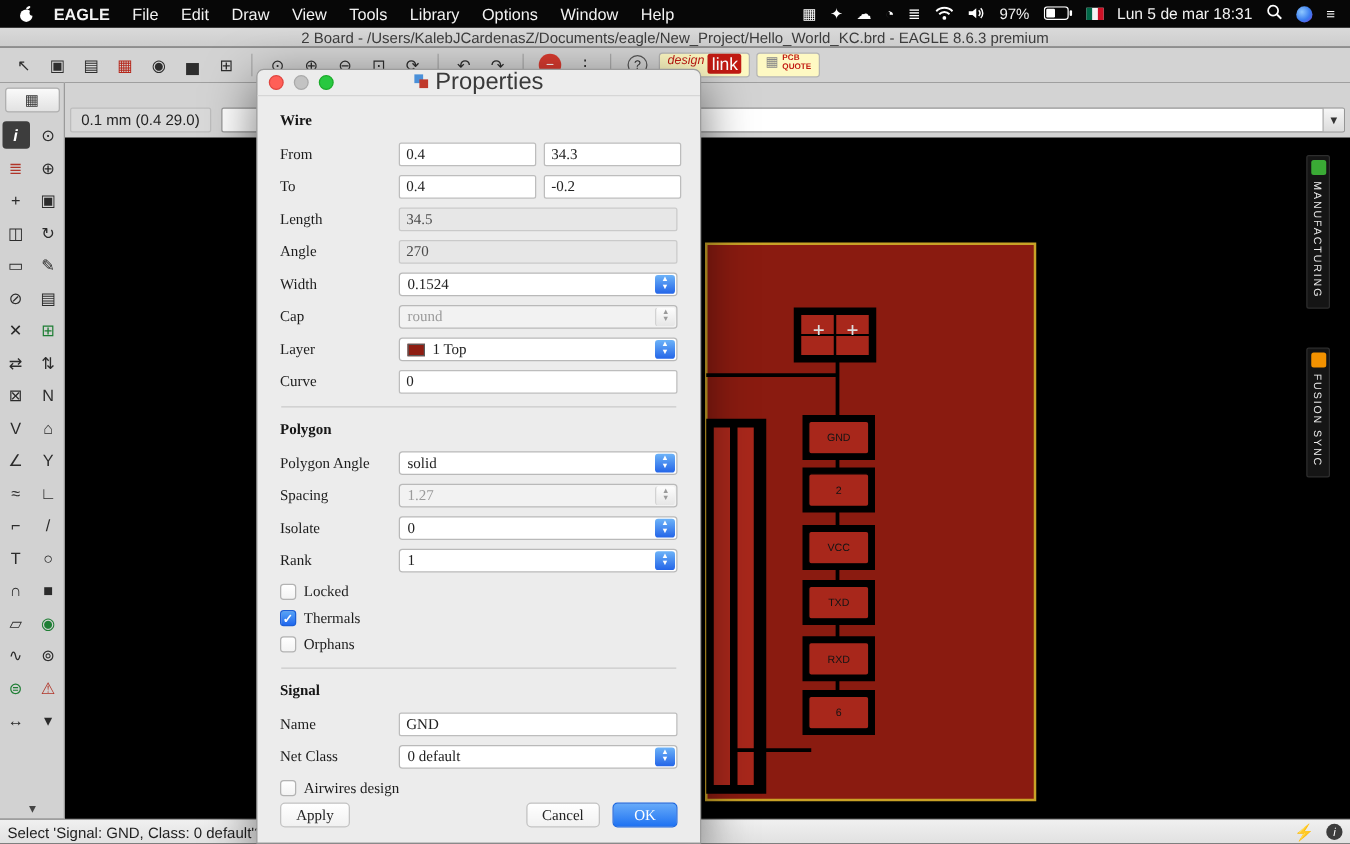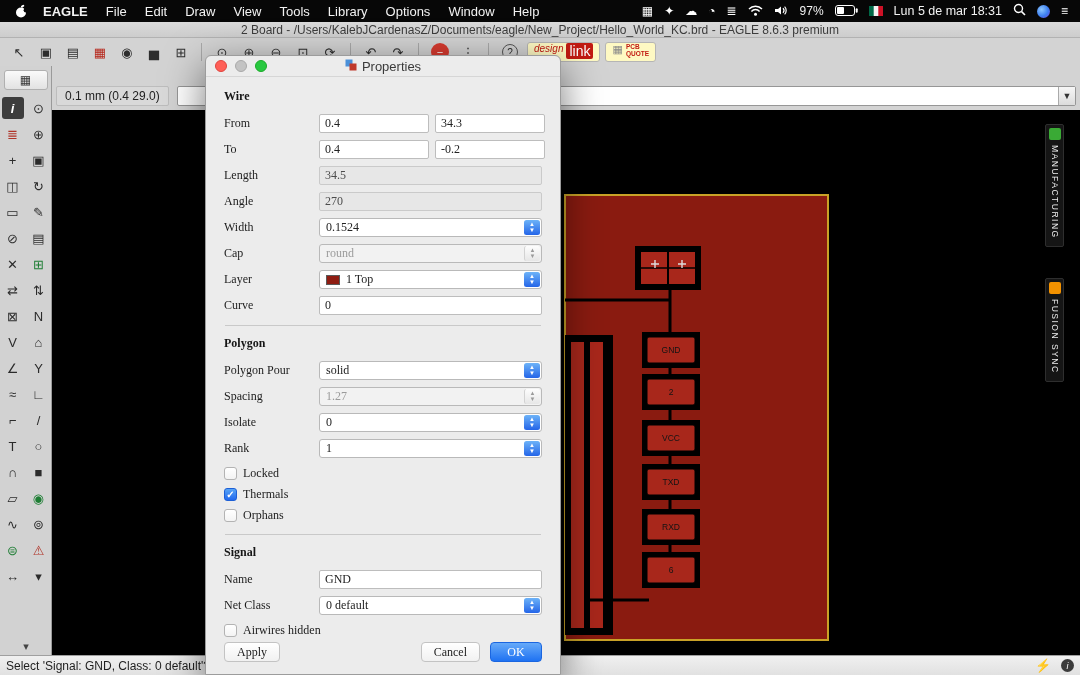--- a/index.html
+++ b/index.html
@@ -102,21 +102,21 @@
     font-size:9px; font-style:italic; display:flex; align-items:center; justify-content:center; }
 
   
   .dialog {
     position:absolute; left:205px; top:55px; width:356px; height:620px;
     background:#ececec; border:1px solid #9c9c9c; border-radius:6px 6px 0 0;
     box-shadow:0 12px 40px rgba(0,0,0,.55); z-index:40;
   }
   .dlg-title { position:relative; height:21px; border-bottom:1px solid #d6d6d6;
     display:flex; align-items:center; justify-content:center; gap:5px;
-    font-size:13px; color:#3a3a3a; }
+    font-size:19px; color:#3a3a3a; }
   .lights { position:absolute; left:9px; top:0; bottom:0; display:flex; align-items:center; gap:8px; }
   .light { width:12px; height:12px; border-radius:50%; }
   .light.close { background:#ff5f57; border:1px solid #e0443e; }
   .light.min { background:#c3c3c3; border:1px solid #a9a9a9; }
   .light.zoom { background:#28c840; border:1px solid #1aab29; }
   .dlg-body { position:absolute; top:21px; left:0; right:0; bottom:0; padding:10px 18px 12px; overflow:hidden;font-family:Liberation Serif, serif; }
   .hd { font-weight:bold; font-size:12px; color:#161616; margin:2px 0 10px; }
   .row { display:flex; align-items:center; height:19px; margin-bottom:7px; }
   .lbl { flex:0 0 95px; font-size:12px; color:#1c1c1c; }
   .ctrls { flex:1; display:flex; gap:6px; align-items:center; }
@@ -468,21 +468,21 @@
         <span class="lbl">Curve</span>
         <div class="ctrls">
           <input class="tf" value="0" style="">
         </div>
       </div>
 
       <hr class="sep">
       <div class="hd">Polygon</div>
 
       <div class="row">
-        <span class="lbl">Polygon Pour</span>
+        <span class="lbl">Polygon Angle</span>
         <div class="ctrls">
           <div class="combo">
             <span>solid</span>
             <span class="stepper">
                 <i>▲</i>
                 <i>▼</i>
               </span>
           </div>
         </div>
       </div>
@@ -557,21 +557,21 @@
             <span class="stepper">
                 <i>▲</i>
                 <i>▼</i>
               </span>
           </div>
         </div>
       </div>
 
       <div class="cbrow">
         <span class="cb" data-checked="false"></span>
-        <span>Airwires hidden</span>
+        <span>Airwires design</span>
       </div>
 
       <div class="btnbar">
         <button class="btn">Apply</button>
         <div class="spacer"></div>
         <button class="btn">Cancel</button>
         <button class="btn primary">OK</button>
       </div>
     </div>
   </div>

